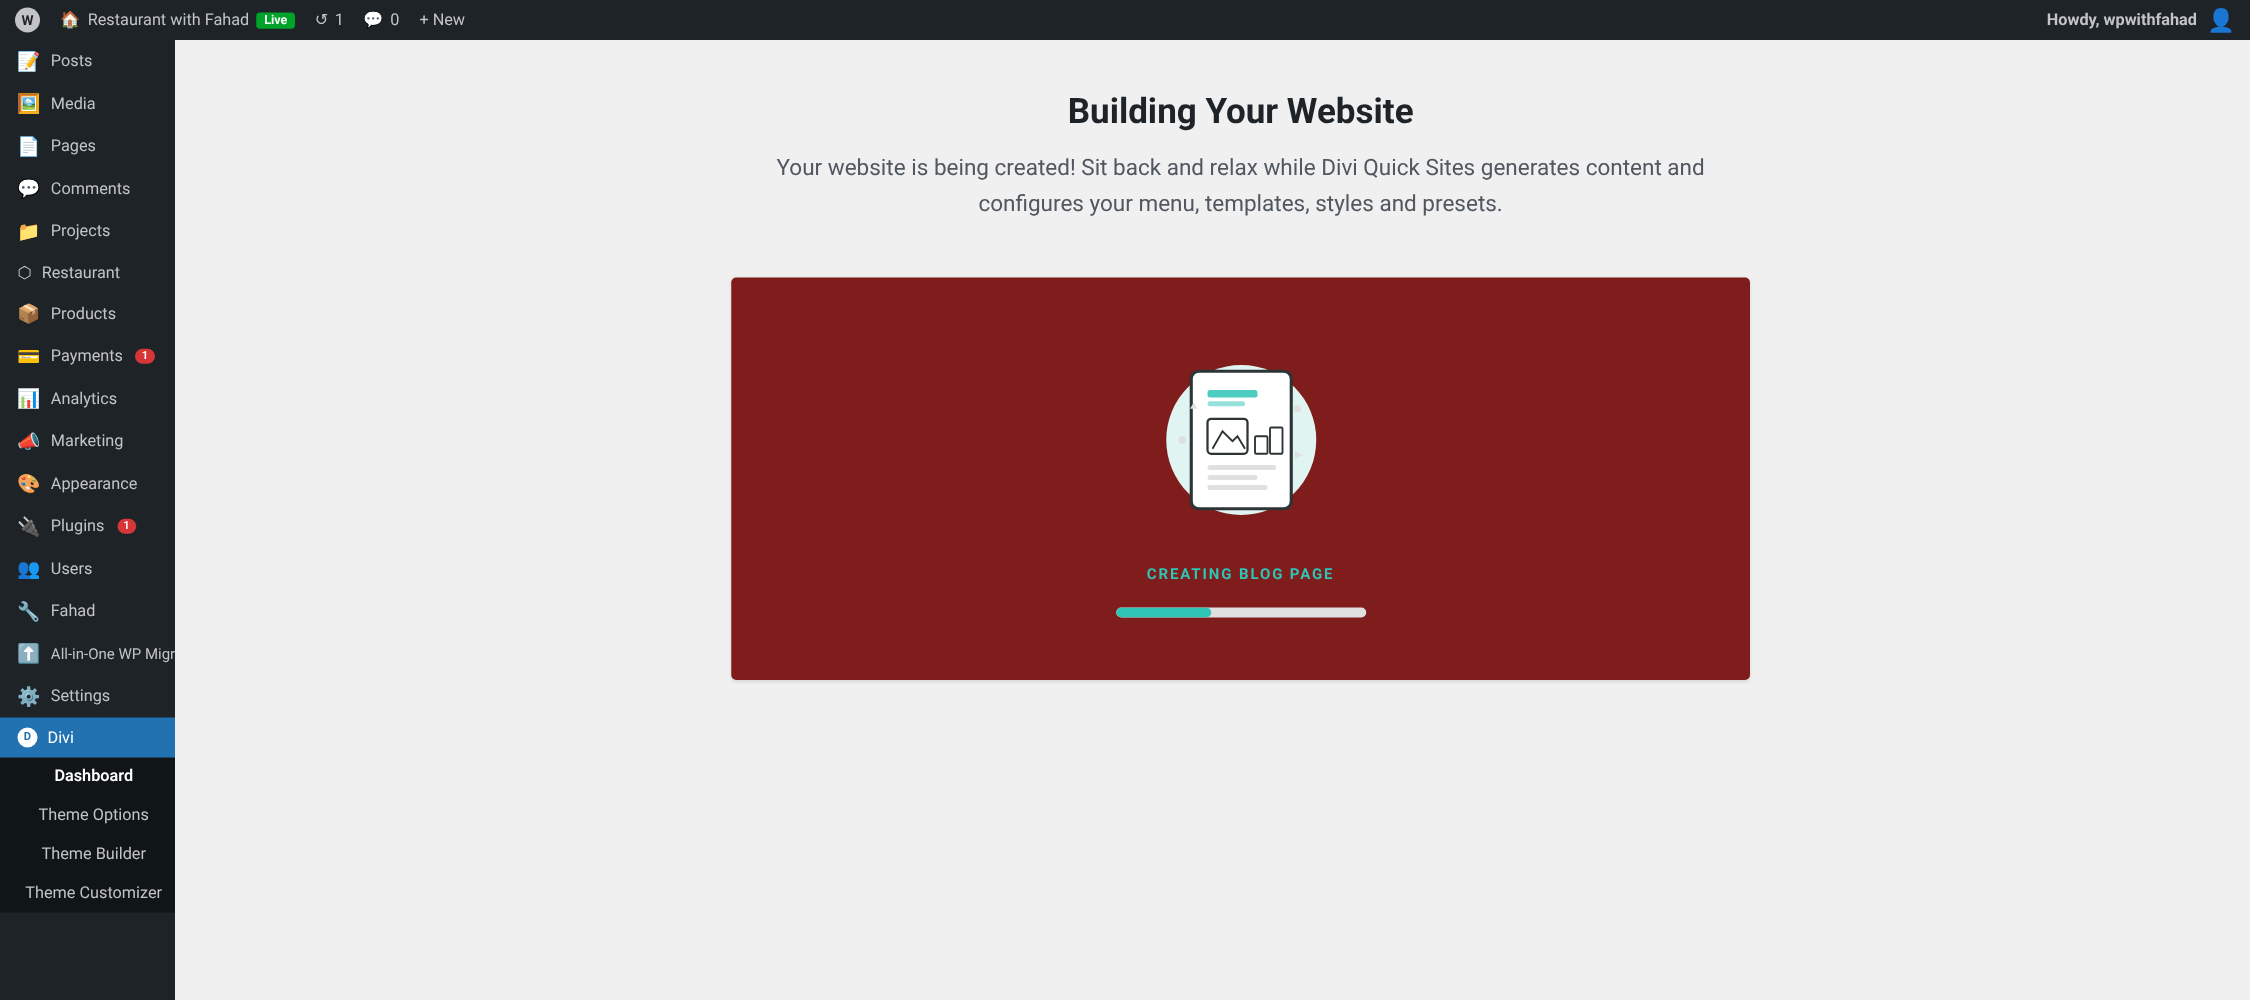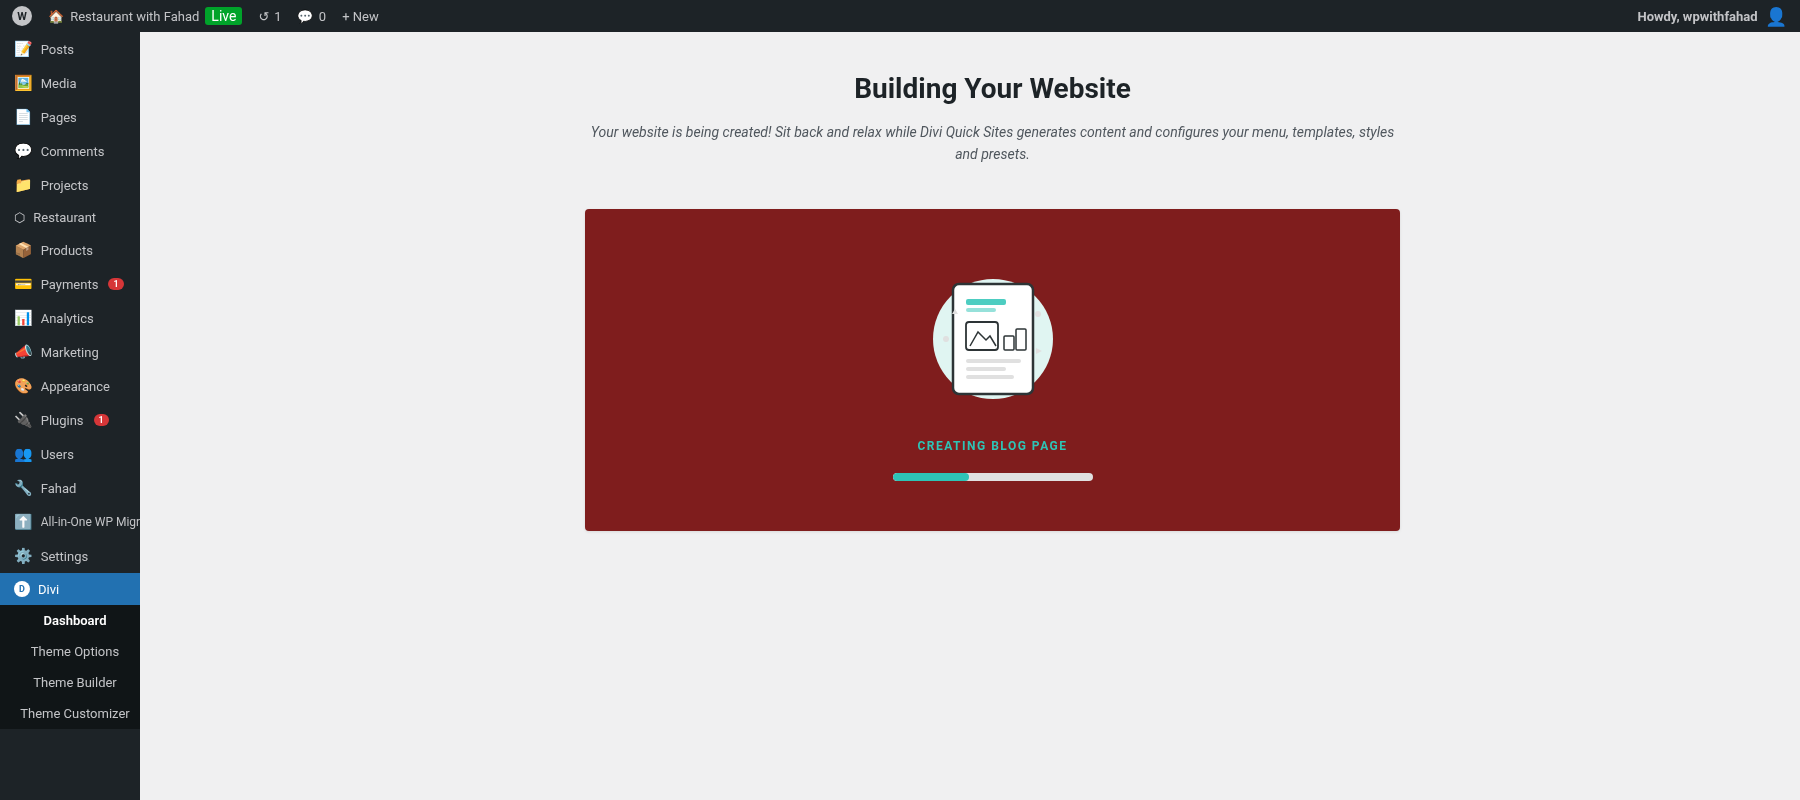--- a/index.html
+++ b/index.html
@@ -29,24 +29,24 @@
       width: 20px; height: 20px;
       background: #c3c4c7;
       border-radius: 50%;
       display: flex; align-items: center; justify-content: center;
       font-size: 11px; color: #1d2327; font-weight: bold;
     }
     #admin-bar .site-name { display: flex; align-items: center; gap: 6px; }
     .live-badge {
       background: #00a32a;
       color: #fff;
-      font-size: 14px;
+      font-size: 10px;
       padding: 1px 6px;
       border-radius: 3px;
-      font-weight: 400;
+      font-weight: 700;
     }
     #admin-bar .ab-right {
       margin-left: auto;
       display: flex; align-items: center; gap: 8px; font-weight: bold;
     }
 
     
     .layout { display: flex; flex: 1; overflow: hidden; }
 
     
@@ -109,25 +109,24 @@
       text-align: center;
       padding-left: 45px;
     }
     .page-title {
       font-size: 28px;
       font-weight: 700;
       color: #1d2327;
       margin-bottom: 16px;
     }
     .page-subtitle {
-      font-size: 14px;
+      font-size: 18px;
       color: #50575e;
       line-height: 1.6;
       margin-bottom: 30px;
-      font-style: italic;
     }
     .card {
       background: #7f1d1d;
       border-radius: 4px;
       padding: 50px 40px;
       display: flex;
       flex-direction: column;
       align-items: center;
       gap: 20px;
       box-shadow: 0 1px 3px rgba(0,0,0,0.1);

